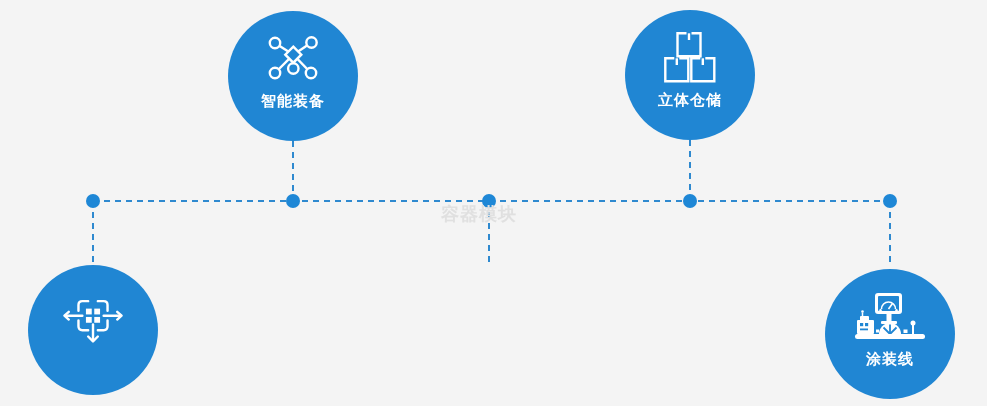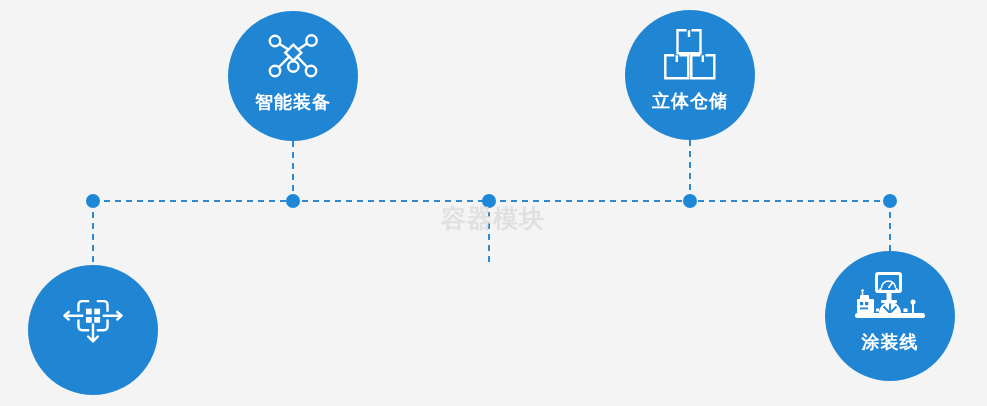--- a/index.html
+++ b/index.html
@@ -27,21 +27,21 @@
     stroke: var(--connector-blue);
     stroke-width: 2;
     stroke-dasharray: 6 5;
     fill: none;
   }
   .junction { fill: var(--dot-blue); }
   .watermark {
     position: absolute;
     left: 441px;
     top: 202px;
-    font-size: 25px;
+    font-size: 18px;
     font-weight: bold;
     letter-spacing: 1px;
     color: var(--watermark-gray);
     user-select: none;
   }
   .node {
     position: absolute;
     width: 130px;
     height: 130px;
     border-radius: 50%;
@@ -54,30 +54,30 @@
   }
   .node .icon-box {
     height: 54px;
     display: flex;
     align-items: center;
     justify-content: center;
     margin-bottom: 7px;
   }
   .node .node-label {
     color: var(--label-white);
-    font-size: 18px;
+    font-size: 15px;
     font-weight: bold;
     letter-spacing: 1px;
     white-space: nowrap;
   }
   #node-smart-equipment  { left: 228px; top: 11px;  }
   #node-stereo-warehouse { left: 625px; top: 10px; text-align: center;  }
   #node-logistics-sorting{ left: 28px;  top: 265px; }
   #node-production-line  { left: 424px; top: 266px; }
-  #node-coating-line     { left: 825px; top: 251px; }
+  #node-coating-line     { left: 825px; top: 269px; }
 
   
   .s-white { stroke: #fff; fill: none; }
   .f-white { fill: #fff; stroke: none; }
   .f-bg-s-white { fill: var(--node-blue); stroke: #fff; }
   .f-blue { fill: var(--node-blue); stroke: none; }
   .s-blue { stroke: var(--node-blue); fill: none; }
 </style>
 </head>
 <body>

